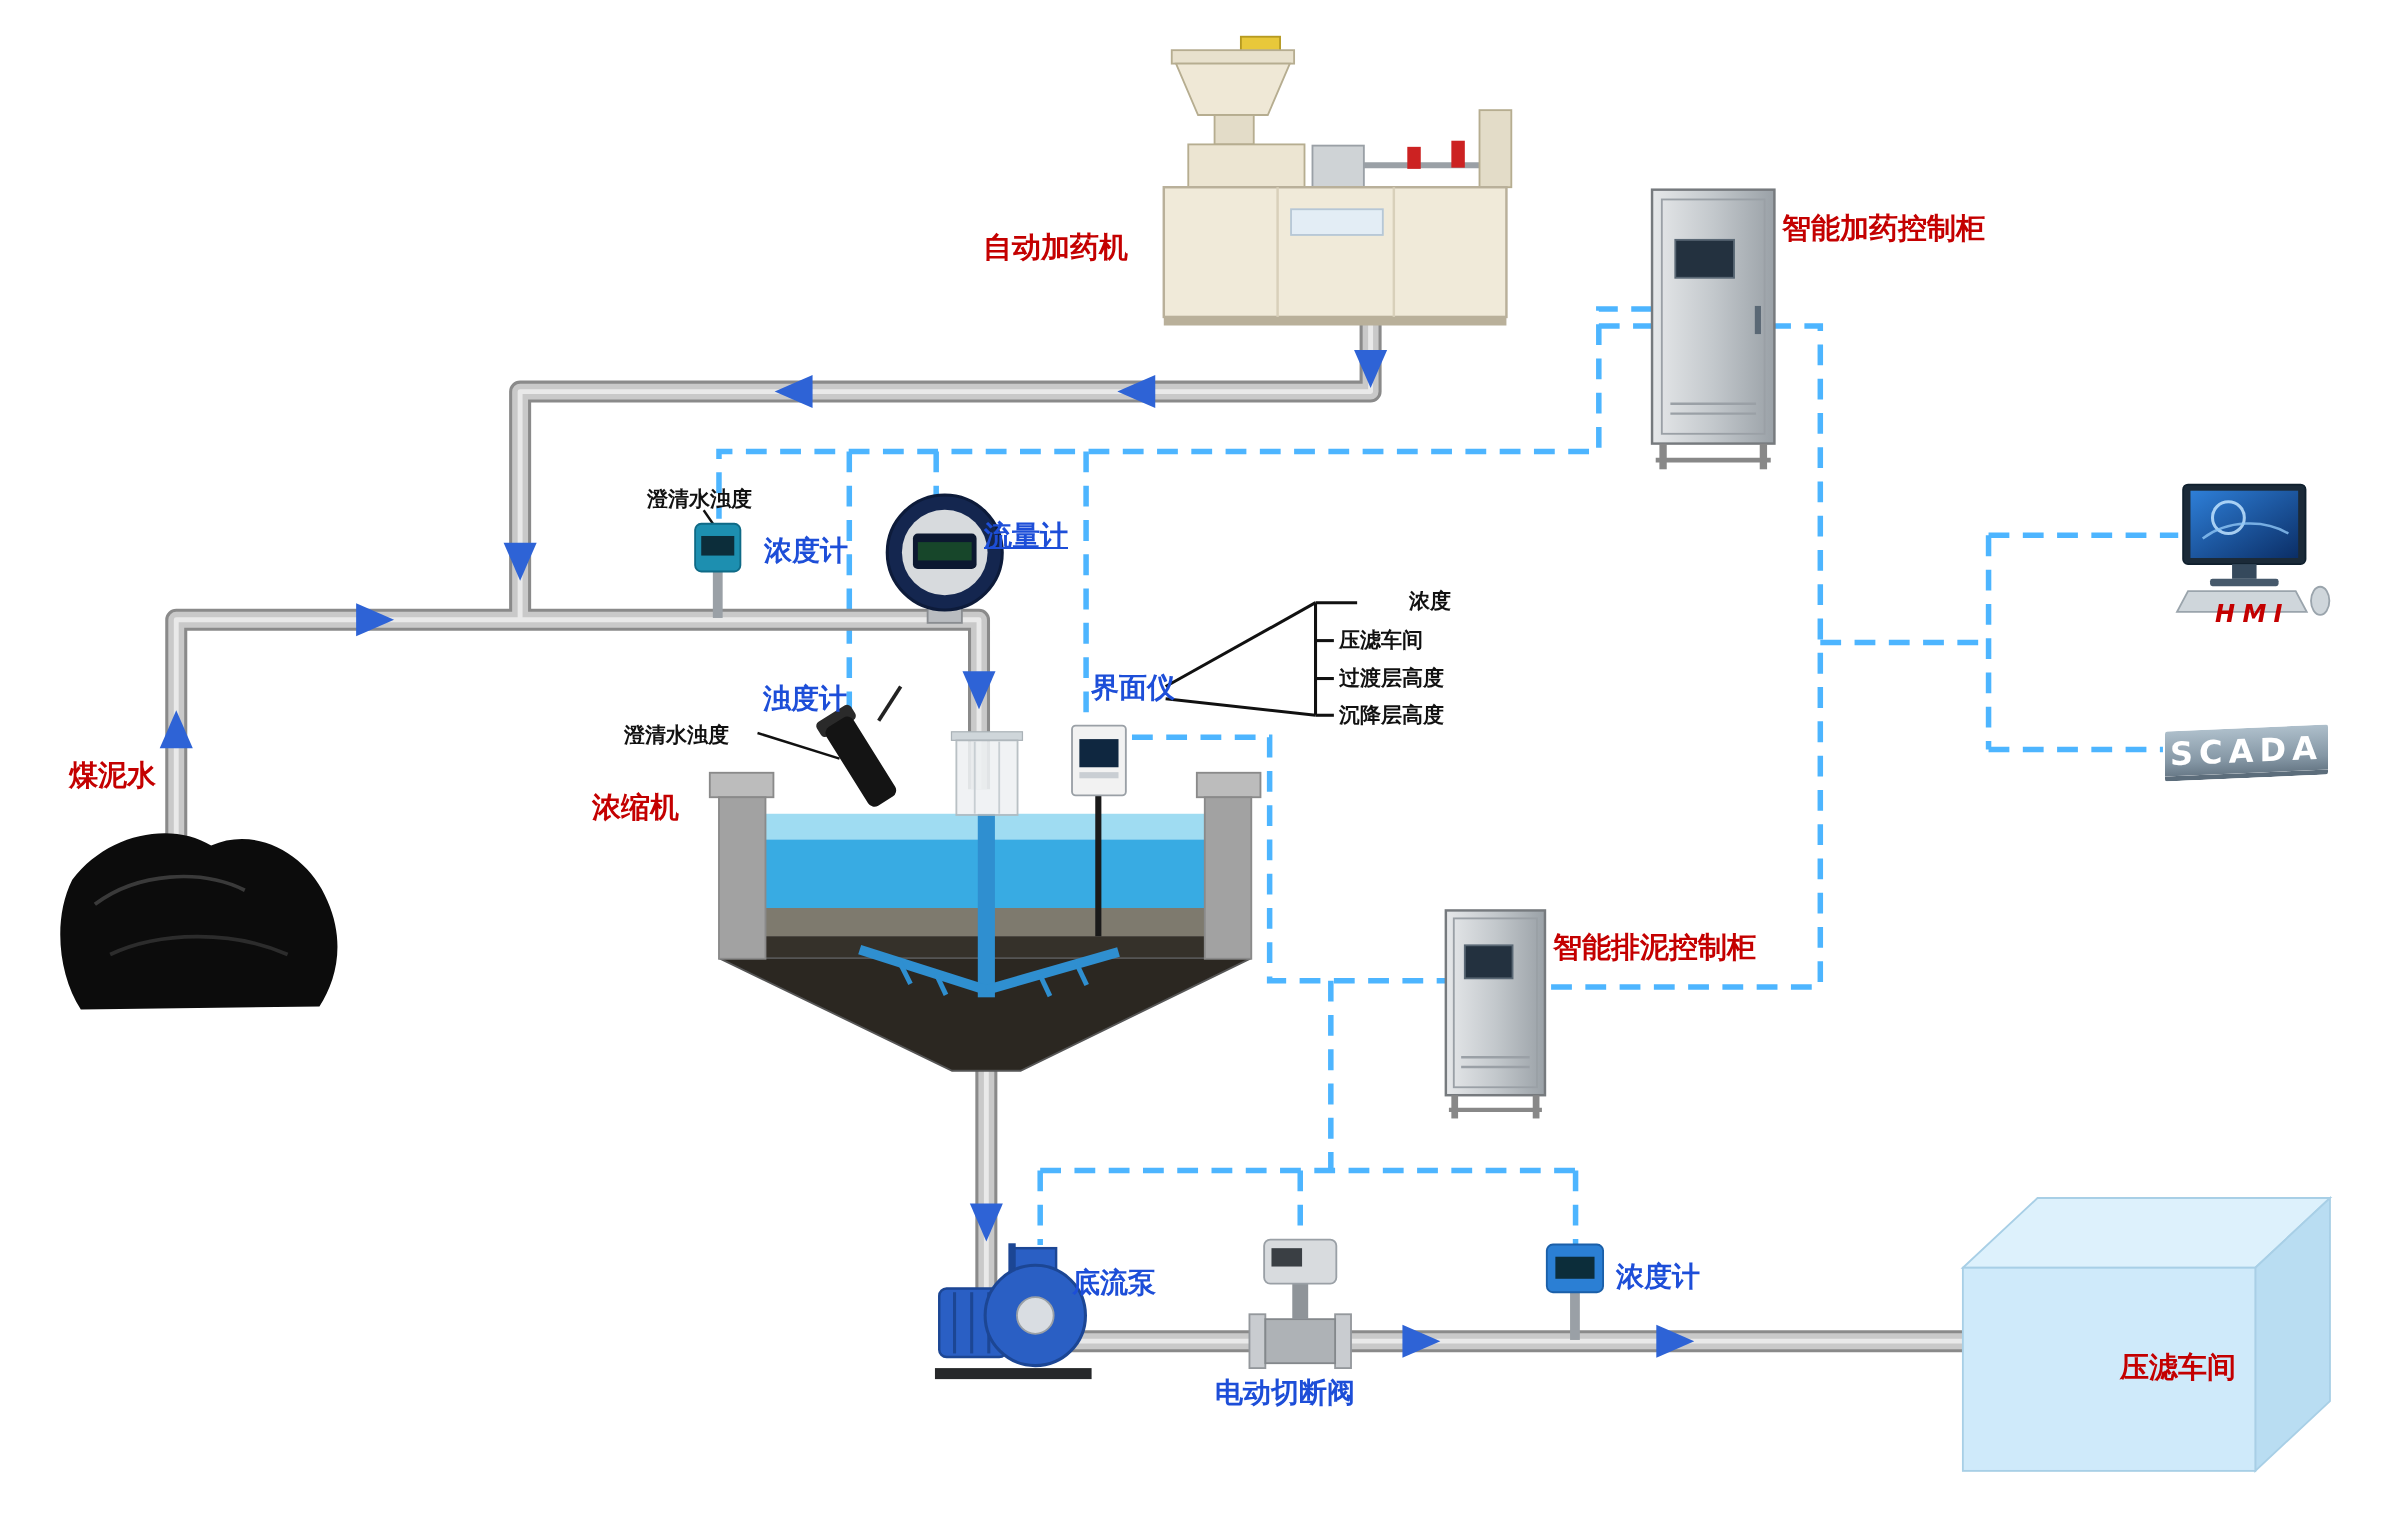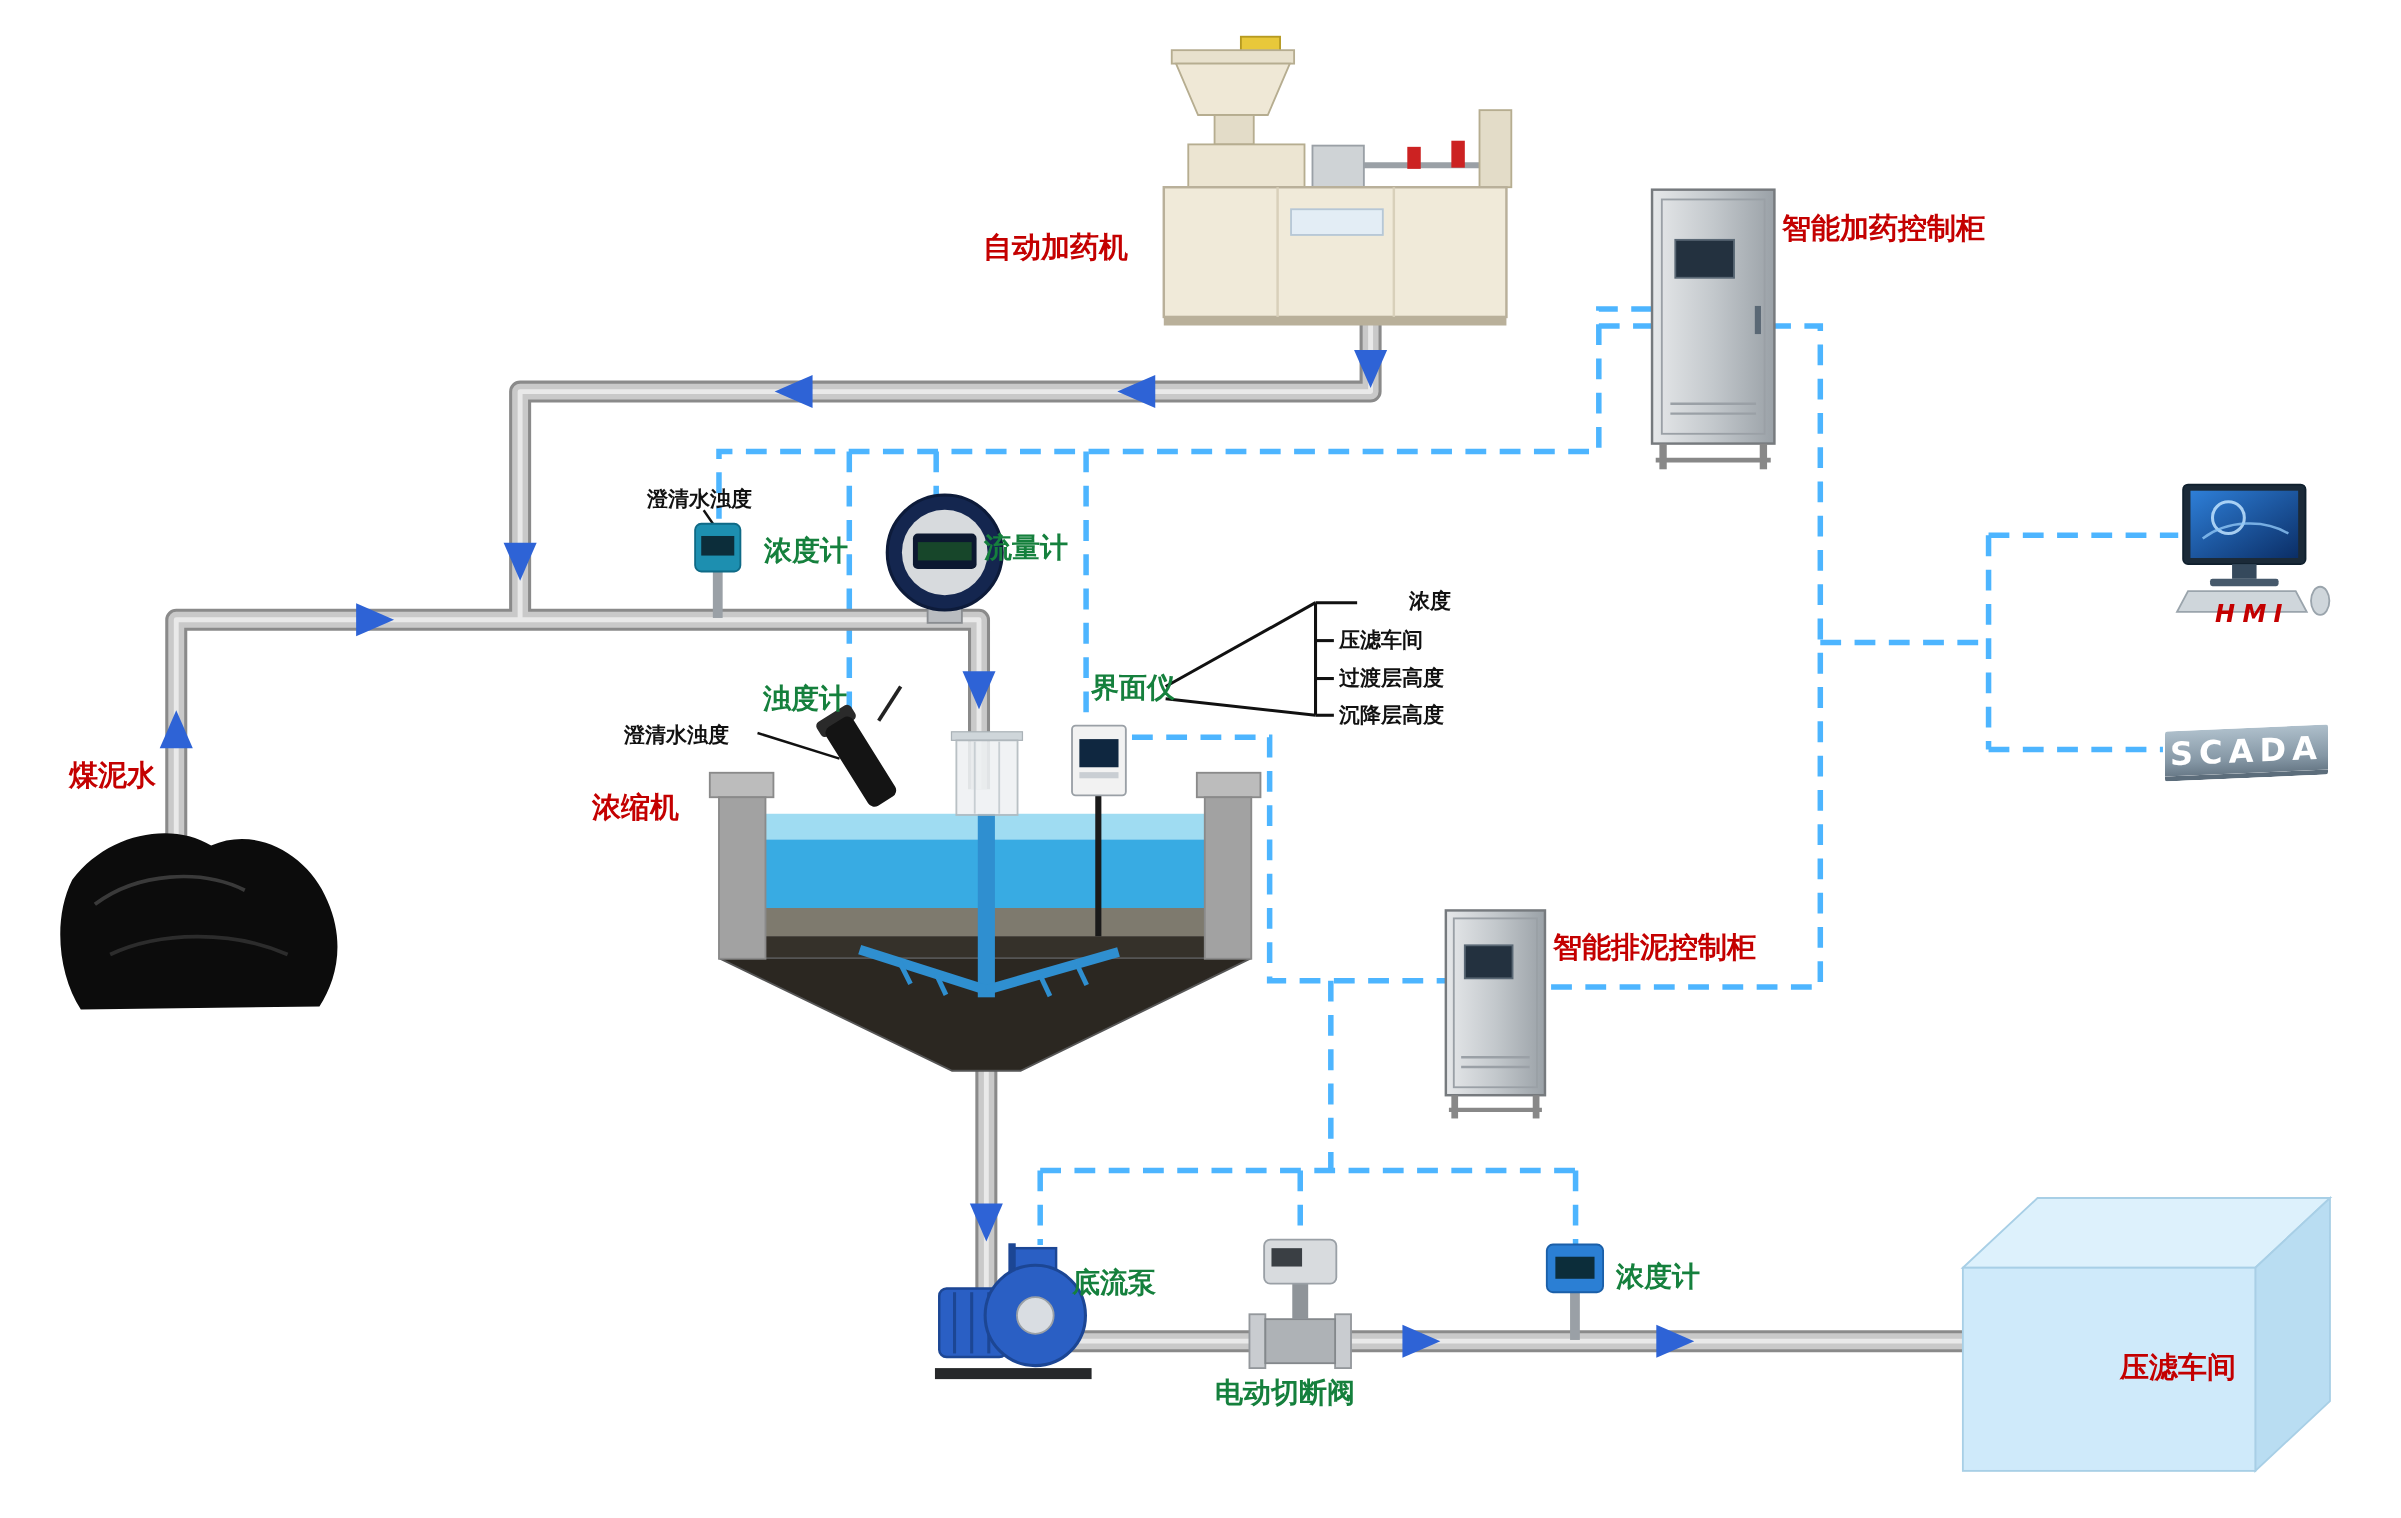--- a/index.html
+++ b/index.html
@@ -1,20 +1,20 @@
 <!DOCTYPE html>
 <html style="font-size:9.8px"><head>
 <meta charset="utf-8">
 <style>
   html,body{margin:0;padding:0;background:#ffffff;}
   .stage{position:relative;width:2401px;height:1518px;background:#ffffff;overflow:hidden;
          font-family:"DejaVu Sans","Liberation Sans",sans-serif;}
   .stage svg{position:absolute;left:0;top:0;}
   .lbl{position:absolute;white-space:nowrap;line-height:1.15;}
-  .lbl-red{color:#15803d;font-weight:bold;font-size:28px;}
+  .lbl-red{color:#1d4ed8;font-weight:bold;font-size:28px;}
   .lbl-red-lg{color:#c40000;font-weight:bold;font-size:29px;}
   .lbl-black{color:#111;font-weight:bold;font-size:21px;}
   .hmi-label{color:#c40000;font-weight:bold;font-size:24px;letter-spacing:7.3px;font-style:italic;}
   .scada-badge{position:absolute;left:2165px;top:728px;width:163px;height:45px;
       background:linear-gradient(180deg,#aebfcb 0%,#8496a4 70%,#697a88 100%);
       border-bottom:5.5px solid #5c6d7b;border-radius:2.4px;transform:skewY(-2.5deg);
       display:flex;align-items:center;justify-content:center;}
   .scada-badge span{color:#ffffff;font-weight:bold;font-size:32px;letter-spacing:6.1px;}
 </style>
 </head>
@@ -244,21 +244,21 @@
 <div class="lbl lbl-red-lg" style="left:983px;top:231px;">自动加药机</div>
 <div class="lbl lbl-red-lg" style="left:1782px;top:212px;">智能加药控制柜</div>
 <div class="lbl hmi-label" style="left:2215px;top:601px;">HMI</div>
 
 <div class="scada-badge">
   <span>SCADA</span>
 </div>
 
 <div class="lbl lbl-black" style="left:647px;top:487px;">澄清水浊度</div>
 <div class="lbl lbl-red" style="left:764px;top:535px;">浓度计</div>
-<div class="lbl lbl-red" style="left:984px;top:532px;">流量计</div>
+<div class="lbl lbl-red" style="left:984px;top:520px;text-decoration:underline;">流量计</div>
 <div class="lbl lbl-red" style="left:763px;top:683px;">浊度计</div>
 <div class="lbl lbl-black" style="left:624px;top:723px;">澄清水浊度</div>
 <div class="lbl lbl-red" style="left:1091px;top:672px;">界面仪</div>
 <div class="lbl lbl-red-lg" style="left:592px;top:791px;">浓缩机</div>
 <div class="lbl lbl-red-lg" style="left:69px;top:759px;">煤泥水</div>
 <div class="lbl lbl-red-lg" style="left:1553px;top:931px;">智能排泥控制柜</div>
 <div class="lbl lbl-red" style="left:1072px;top:1267px;">底流泵</div>
 <div class="lbl lbl-red" style="left:1215px;top:1377px;">电动切断阀</div>
 <div class="lbl lbl-red" style="left:1616px;top:1261px;">浓度计</div>
 <div class="lbl lbl-red-lg" style="left:2120px;top:1351px;">压滤车间</div>

